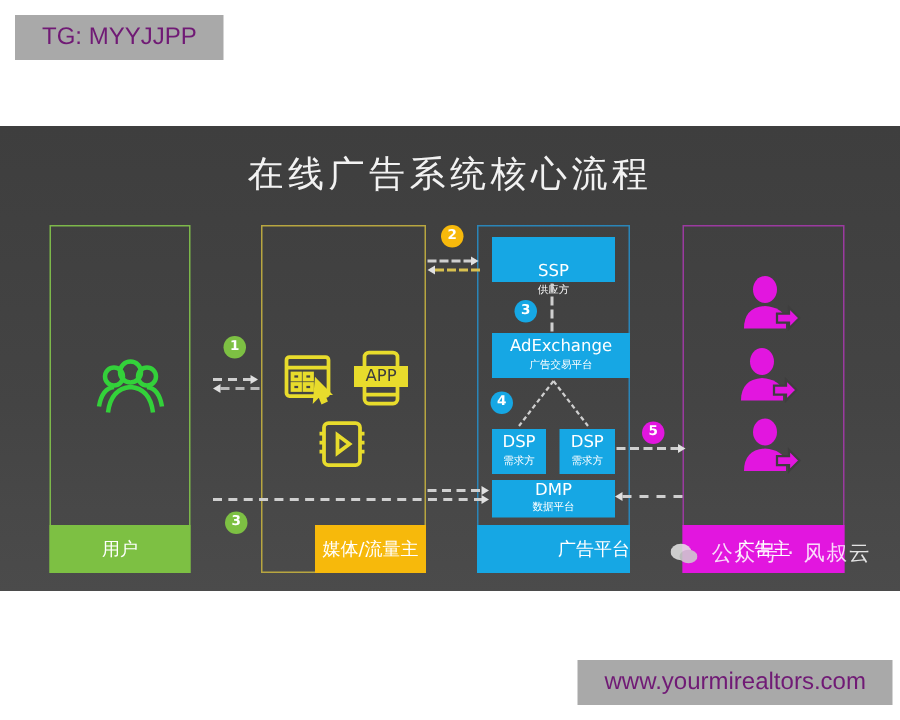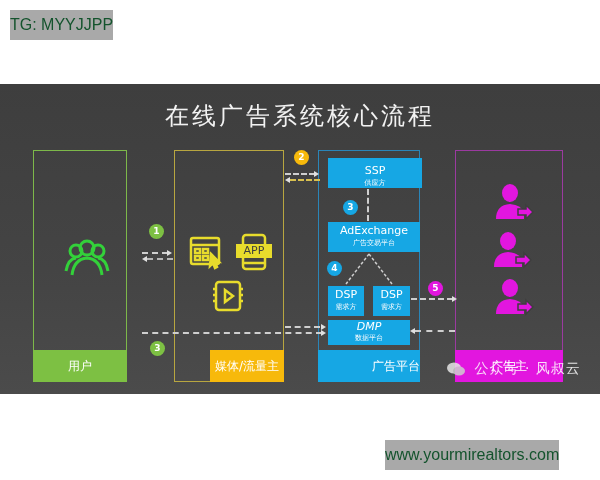--- a/index.html
+++ b/index.html
@@ -1,17 +1,17 @@
 <!DOCTYPE html>
 <html><head>
 <meta charset="utf-8">
 <style>
   html,body{margin:0;padding:0;}
   body{width:600px;height:480px;background:#ffffff;position:relative;overflow:hidden;font-family:"DejaVu Sans",sans-serif;}
-  .tag{position:absolute;background:#a9a9a9;color:#14532d;font-family:"Liberation Sans",sans-serif;font-size:16px;line-height:30px;padding:0 0;}
+  .tag{position:absolute;background:#a9a9a9;color:#701a75;font-family:"Liberation Sans",sans-serif;font-size:16px;line-height:30px;padding:0 18px;}
   .tag-top{left:10px;top:10px;height:30px;}
   .tag-bottom{left:385px;top:440px;height:30px;}
   .panel{position:absolute;left:0;top:84px;width:600px;height:310px;background:linear-gradient(180deg,#3e3e3e 0%,#444 60%,#4b4b4b 100%);}
   .title{position:absolute;left:0;top:100px;width:600px;text-align:center;color:#f2f2f2;font-size:24px;letter-spacing:3px;font-family:"DejaVu Sans",sans-serif;}
   .col{position:absolute;top:150px;height:232px;box-sizing:border-box;border:1px solid;}
   .col-footer{position:absolute;left:-1px;right:-1px;bottom:-1px;height:32px;color:#fff;font-size:12px;text-align:center;line-height:32px;}
   .c-user{left:33px;width:94px;border-color:#7db84a;}
   .c-user .col-footer{background:#7dc043;}
   .c-media{left:174px;width:110px;border-color:#b8a640;}
   .c-media .col-footer{background:#f7b90b;margin-left:36px;}
@@ -82,38 +82,38 @@
       <line x1="29" y1="10" x2="32" y2="10"></line>
         <line x1="29" y1="16" x2="32" y2="16"></line>
         <line x1="29" y1="22" x2="32" y2="22"></line>
       <path d="M14 11 L22 17 L14 23 Z"></path>
     </svg>
   </span>
   <div class="col-footer">媒体/流量主</div>
 </div>
 
 <div class="col c-plat">
-  <div class="box" style="left:9px;top:7px;width:94px;height:30px;padding-top:6px;">
+  <div class="box" style="left:9px;top:7px;width:82px;height:30px;padding-top:16px;">
     <span class="t">SSP</span>
     <span class="s">供应方</span>
   </div>
   <div class="box" style="left:9px;top:71px;width:92px;height:30px;padding-top:2px;">
     <span class="t">AdExchange</span>
     <span class="s">广告交易平台</span>
   </div>
   <div class="box" style="left:9px;top:135px;width:36px;height:30px;padding-top:2px;">
     <span class="t">DSP</span>
     <span class="s">需求方</span>
   </div>
   <div class="box" style="left:54px;top:135px;width:37px;height:30px;padding-top:2px;">
     <span class="t">DSP</span>
     <span class="s">需求方</span>
   </div>
   <div class="box" style="left:9px;top:169px;width:82px;height:25px;">
-    <span class="t" style="line-height:13px;font-style:italic;">DMP</span>
+    <span class="t" style="line-height:13px;">DMP</span>
     <span class="s">数据平台</span>
   </div>
 
   <div class="vdash" style="left:48px;top:38px;height:32px;"></div>
   <svg style="position:absolute;left:0;top:101px;" width="100" height="34" viewBox="0 0 100 34" fill="none" stroke="#cfcfcf" stroke-width="1.5" stroke-dasharray="3,2">
     <path d="M50 2 L27 32"></path>
     <path d="M50 2 L73 32"></path>
   </svg>
   <div class="col-footer">广告平台</div>
 </div>

